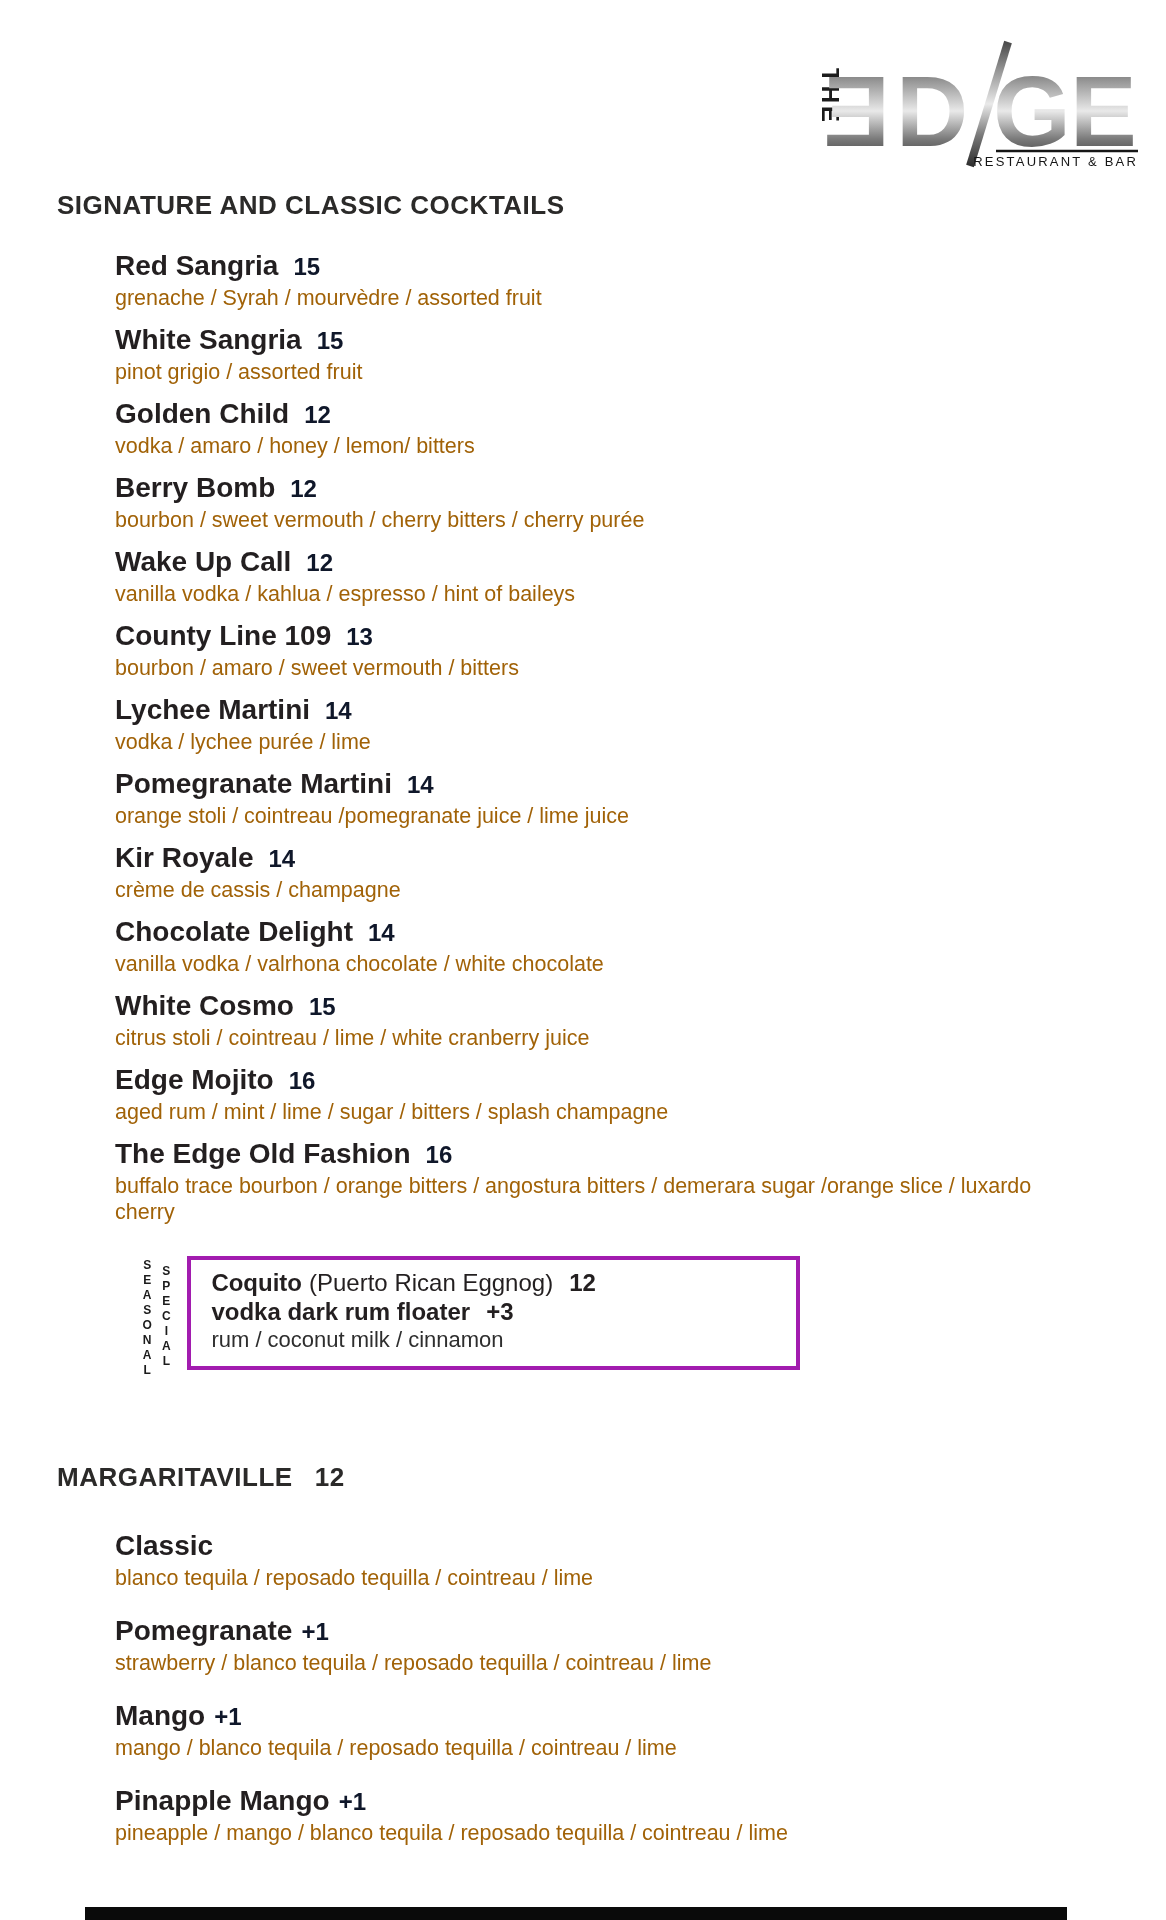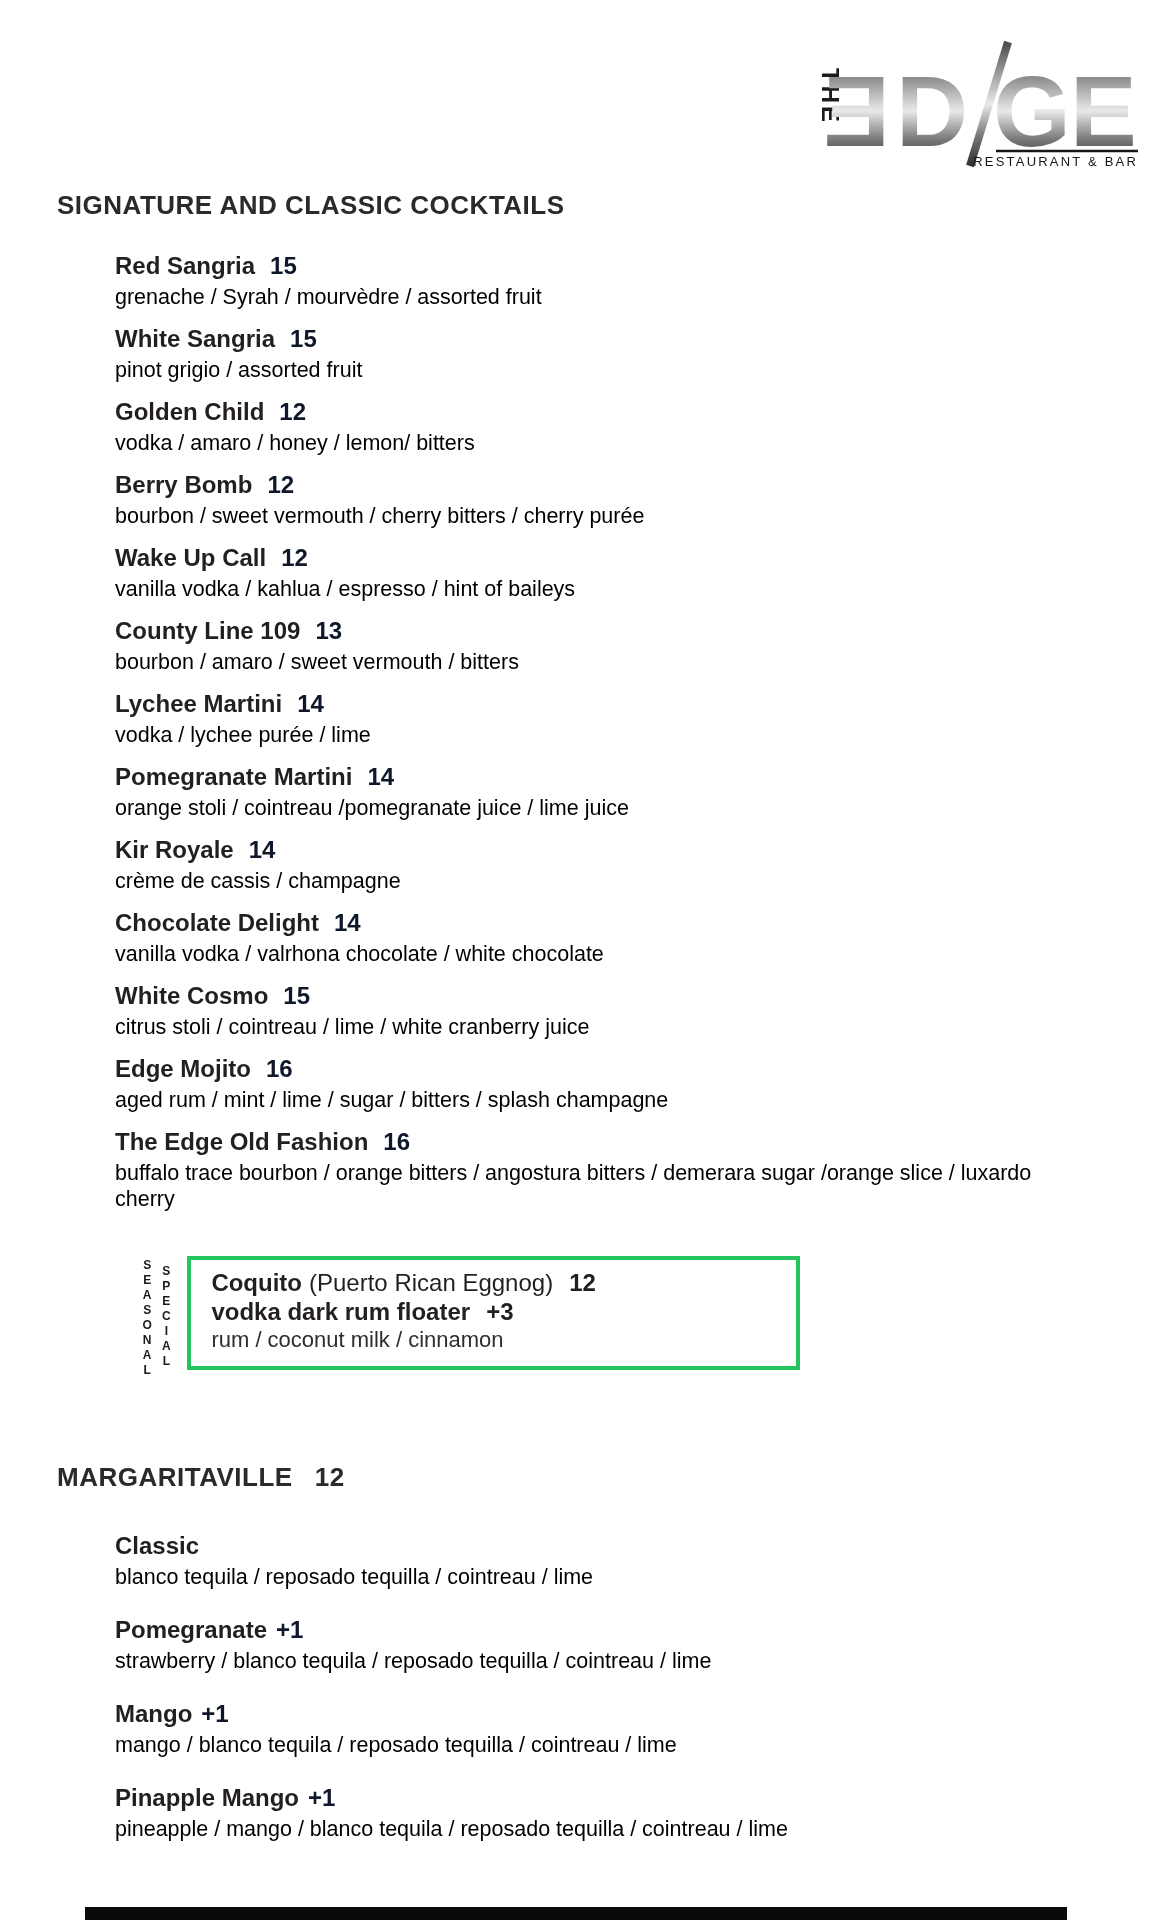--- a/index.html
+++ b/index.html
@@ -14,31 +14,31 @@
   .title-margarita { top:1462px; }
   .title-price { margin-left:22px; }
 
   .menu-list { position:absolute; left:115px; width:965px; }
   .list-cocktails { top:252px; }
   .list-margarita { top:1532px; }
 
   .item { margin-bottom:15px; }
   .list-margarita .item { margin-bottom:26px; }
   .item-head { line-height:28px; white-space:nowrap; }
-  .item-name { font-size:24px; font-weight:bold; color:#231f20; }
+  .item-name { font-size:28px; font-weight:bold; color:#231f20; }
   .item-price { font-size:24px; font-weight:bold; color:#0f172a; margin-left:15px; }
   .list-margarita .item-price { margin-left:9px; }
-  .item-desc { font-size:21.5px; line-height:26px; color:#000000; margin-top:1px; }
+  .item-desc { font-size:21.5px; line-height:26px; color:#a16207; margin-top:1px; }
 
   .seasonal { position:absolute; left:140px; top:1256px; display:flex; align-items:flex-start; }
   .seasonal-labels { display:flex; gap:6px; margin-right:15px; padding-top:2px; }
   .vert { writing-mode:vertical-rl; text-orientation:upright; font-size:12px; font-weight:bold;
           letter-spacing:1px; line-height:1.1; color:#1b1b1b; }
   .vert-col2 { padding-top:6px; }
-  .seasonal-box { border:4px solid #22c55e; padding:8px 20px 12px 20px; width:565px; background:#fff; }
+  .seasonal-box { border:4px solid #a21caf; padding:8px 20px 12px 20px; width:565px; background:#fff; }
   .sline { font-size:24px; line-height:29px; color:#231f20; }
   .sbold { font-weight:bold; }
   .srest { margin-left:7px; font-weight:normal; }
   .sprice { margin-left:16px; font-weight:bold; }
   .sdesc { font-size:22px; line-height:28px; color:#2e2e2e; }
 
   .bottom-bar { position:absolute; left:85px; bottom:0; width:982px; height:13px; background:#0a0a0a; }
 </style>
 </head>
 <body>

